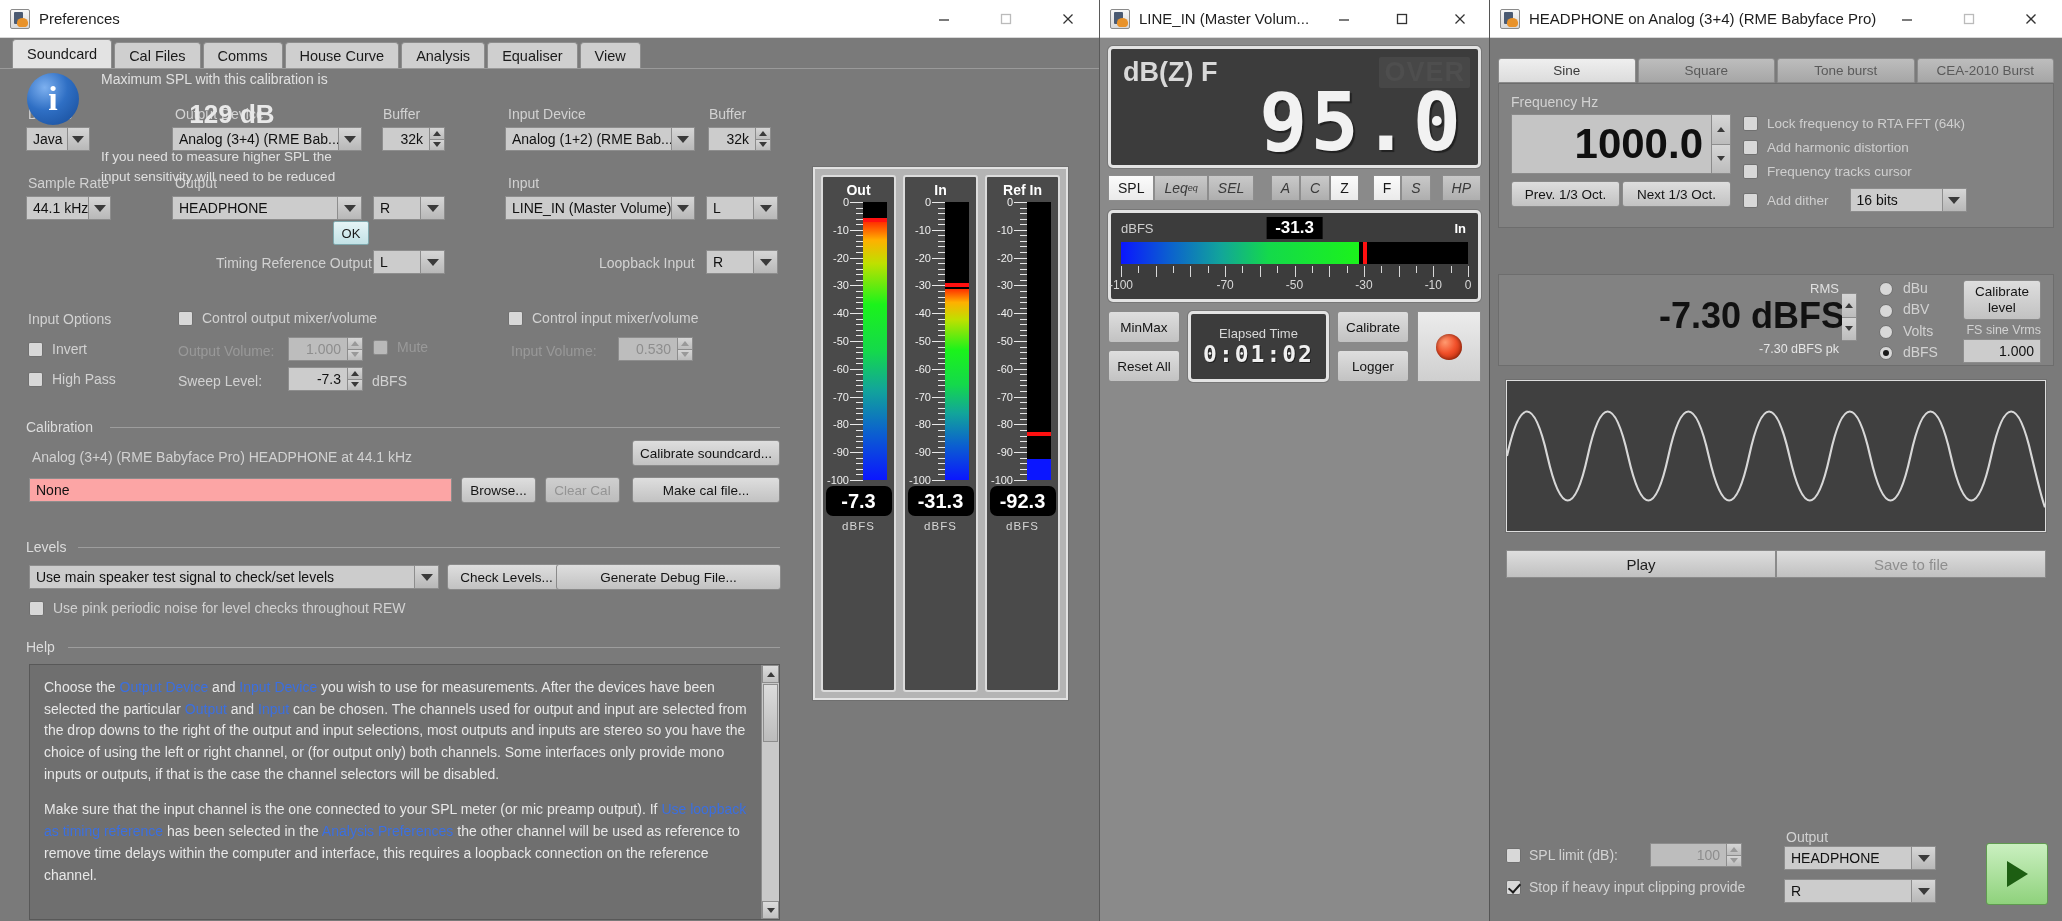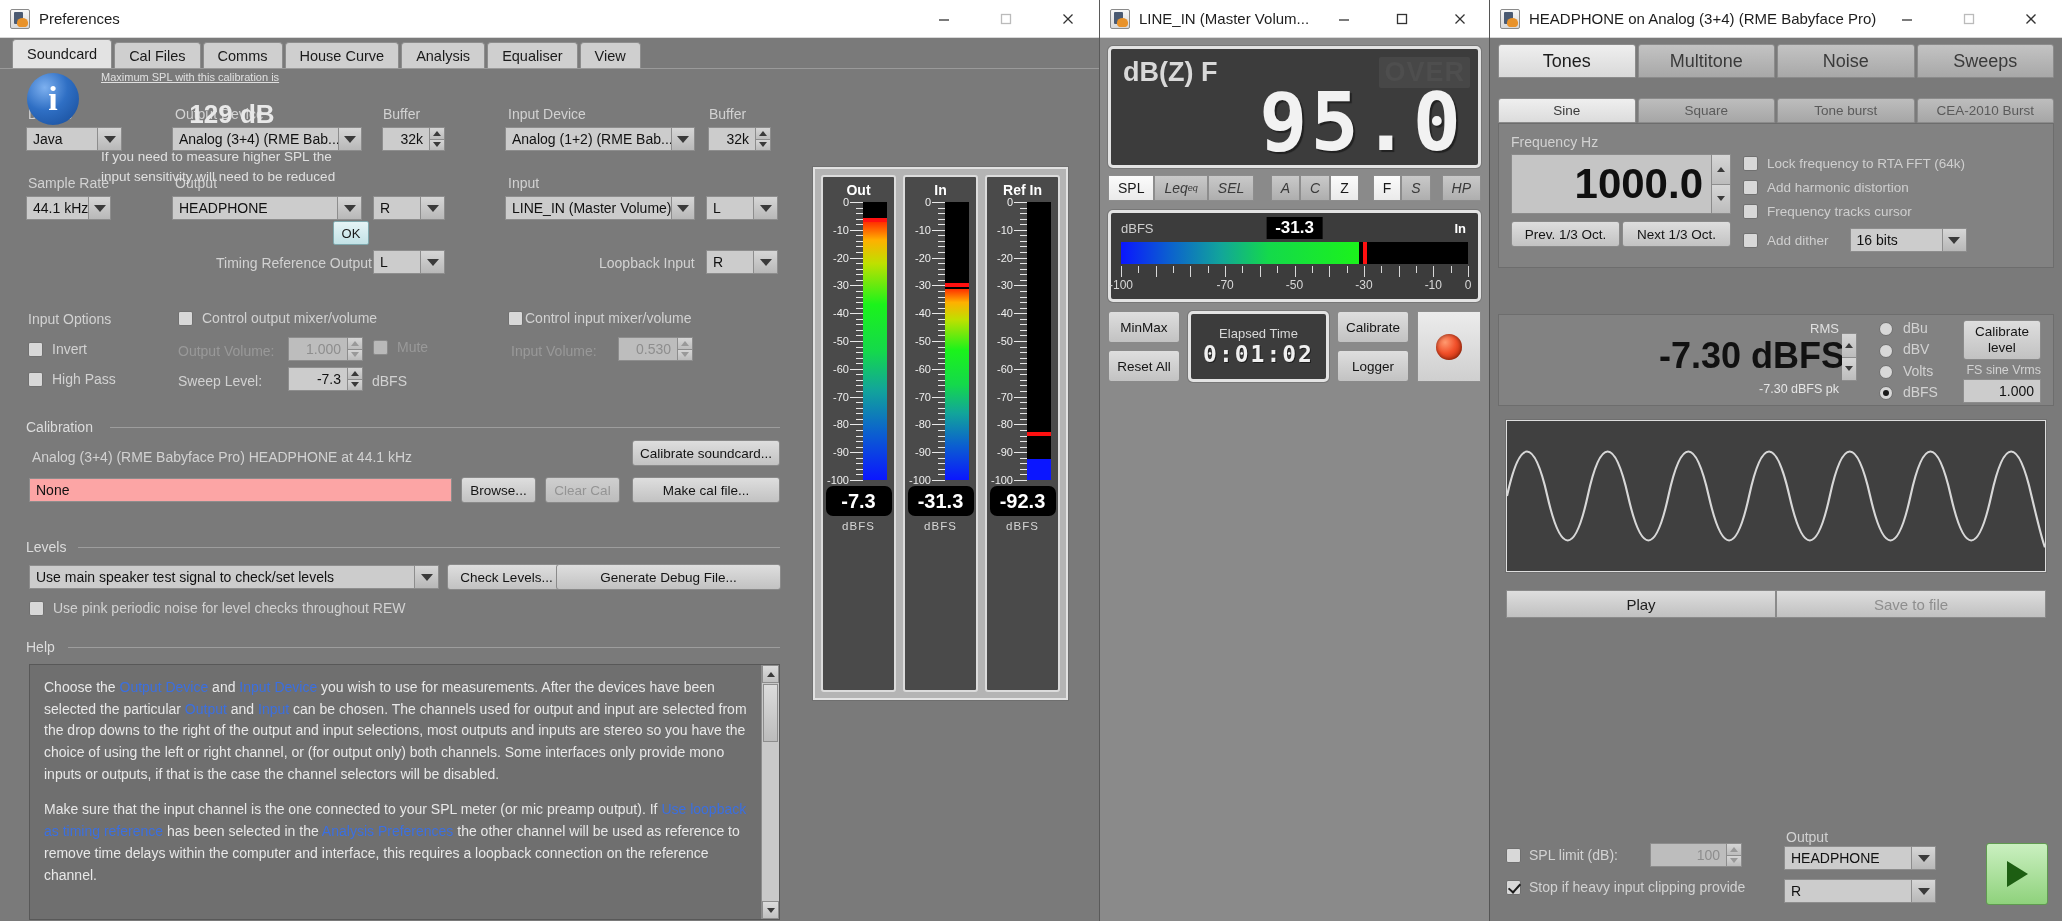--- a/index.html
+++ b/index.html
@@ -269,21 +269,21 @@
   </div>
 
   <div class="pbody">
 
     <div class="lbl" style="position:absolute;left:28px;top:37px;">Drivers</div>
     <div class="lbl" style="position:absolute;left:175px;top:37px;">Output Device</div>
     <div class="lbl" style="position:absolute;left:383px;top:37px;">Buffer</div>
     <div class="lbl" style="position:absolute;left:508px;top:37px;">Input Device</div>
     <div class="lbl" style="position:absolute;left:709px;top:37px;">Buffer</div>
 
-    <div class="combo" style="position:absolute;left:26px;top:58px;width:96px;">
+    <div class="combo" style="position:absolute;left:26px;top:58px;width:64px;">
       <div class="field">Java</div>
       <div class="arrow">
           <span class="caret"></span>
         </div>
     </div>
 
     <div class="combo" style="position:absolute;left:172px;top:58px;width:190px;">
       <div class="field">Analog (3+4) (RME Bab...</div>
       <div class="arrow">
           <span class="caret"></span>
@@ -370,21 +370,21 @@
           <span class="caret"></span>
         </div>
     </div>
 
     <div class="lbl" style="position:absolute;left:28px;top:242px;">Input Options</div>
 
     <div style="position:absolute;left:178px;top:241px;display:flex;align-items:center;gap:9px;">
       <span class="cbx"></span>
       <span class="lbl">Control output mixer/volume</span>
     </div>
-    <div style="position:absolute;left:508px;top:241px;display:flex;align-items:center;gap:2px;">
+    <div style="position:absolute;left:508px;top:241px;display:flex;align-items:center;gap:9px;">
       <span class="cbx"></span>
       <span class="lbl">Control input mixer/volume</span>
     </div>
 
     <div style="position:absolute;left:28px;top:272px;display:flex;align-items:center;gap:9px;">
       <span class="cbx"></span>
       <span class="lbl">Invert</span>
     </div>
     <div class="lbl dim" style="position:absolute;left:178px;top:274px;">Output Volume:</div>
     <div class="spin" style="position:absolute;left:288px;top:268px;width:75px;">
@@ -822,21 +822,21 @@
     <div class="ct tb-title">Calibration Completed</div>
     <div class="tb-btn" style="width:48px;">
       <svg width="15" height="15" viewBox="0 0 15 15">
           <line x1="2.5" y1="2.5" x2="12.5" y2="12.5" stroke="#222" stroke-width="1.4"></line>
           <line x1="12.5" y1="2.5" x2="2.5" y2="12.5" stroke="#222" stroke-width="1.4"></line>
         </svg>
     </div>
   </div>
   <div class="dlgbody">
     <div class="infoicon">i</div>
-    <div style="position:absolute;left:100px;top:36px;width:262px;color:#e0e0e0;font-size:11px;text-decoration:underline;">Maximum SPL with this calibration is</div>
+    <div style="position:absolute;left:100px;top:36px;width:262px;color:#e0e0e0;font-size:14px;">Maximum SPL with this calibration is</div>
     <div style="position:absolute;left:100px;top:64px;width:262px;text-align:center;color:#e8e8e8;font-size:26px;font-weight:bold;">129 dB</div>
     <div style="position:absolute;left:100px;top:112px;width:250px;color:#e0e0e0;font-size:13.5px;line-height:1.5;">If you need to measure higher SPL the input sensitivity will need to be reduced</div>
     <div class="okbtn">OK</div>
   </div>
 </div>
 
 <div class="win" id="gen">
   <div class="titlebar">
     <div class="tb-icon"></div>
     <div class="tb-title">HEADPHONE on Analog (3+4) (RME Babyface Pro)</div>
@@ -853,26 +853,20 @@
       </div>
       <div class="tb-btn">
         <svg width="14" height="14" viewBox="0 0 14 14">
             <line x1="2.5" y1="2.5" x2="11.5" y2="11.5" stroke="#333" stroke-width="1.3"></line>
             <line x1="11.5" y1="2.5" x2="2.5" y2="11.5" stroke="#333" stroke-width="1.3"></line>
           </svg>
       </div>
     </div>
   </div>
 
-  <div class="gtabs">
-    <div class="gtab active">Tones</div>
-    <div class="gtab">Multitone</div>
-    <div class="gtab">Noise</div>
-    <div class="gtab">Sweeps</div>
-  </div>
 
   <div class="stabs">
     <div class="stab active">Sine</div>
     <div class="stab">Square</div>
     <div class="stab">Tone burst</div>
     <div class="stab">CEA-2010 Burst</div>
   </div>
 
   <div class="gpanel" style="height:145px;margin-top:0;padding:10px 12px;">
     <div class="lbl" style="margin-bottom:4px;">Frequency Hz</div>

